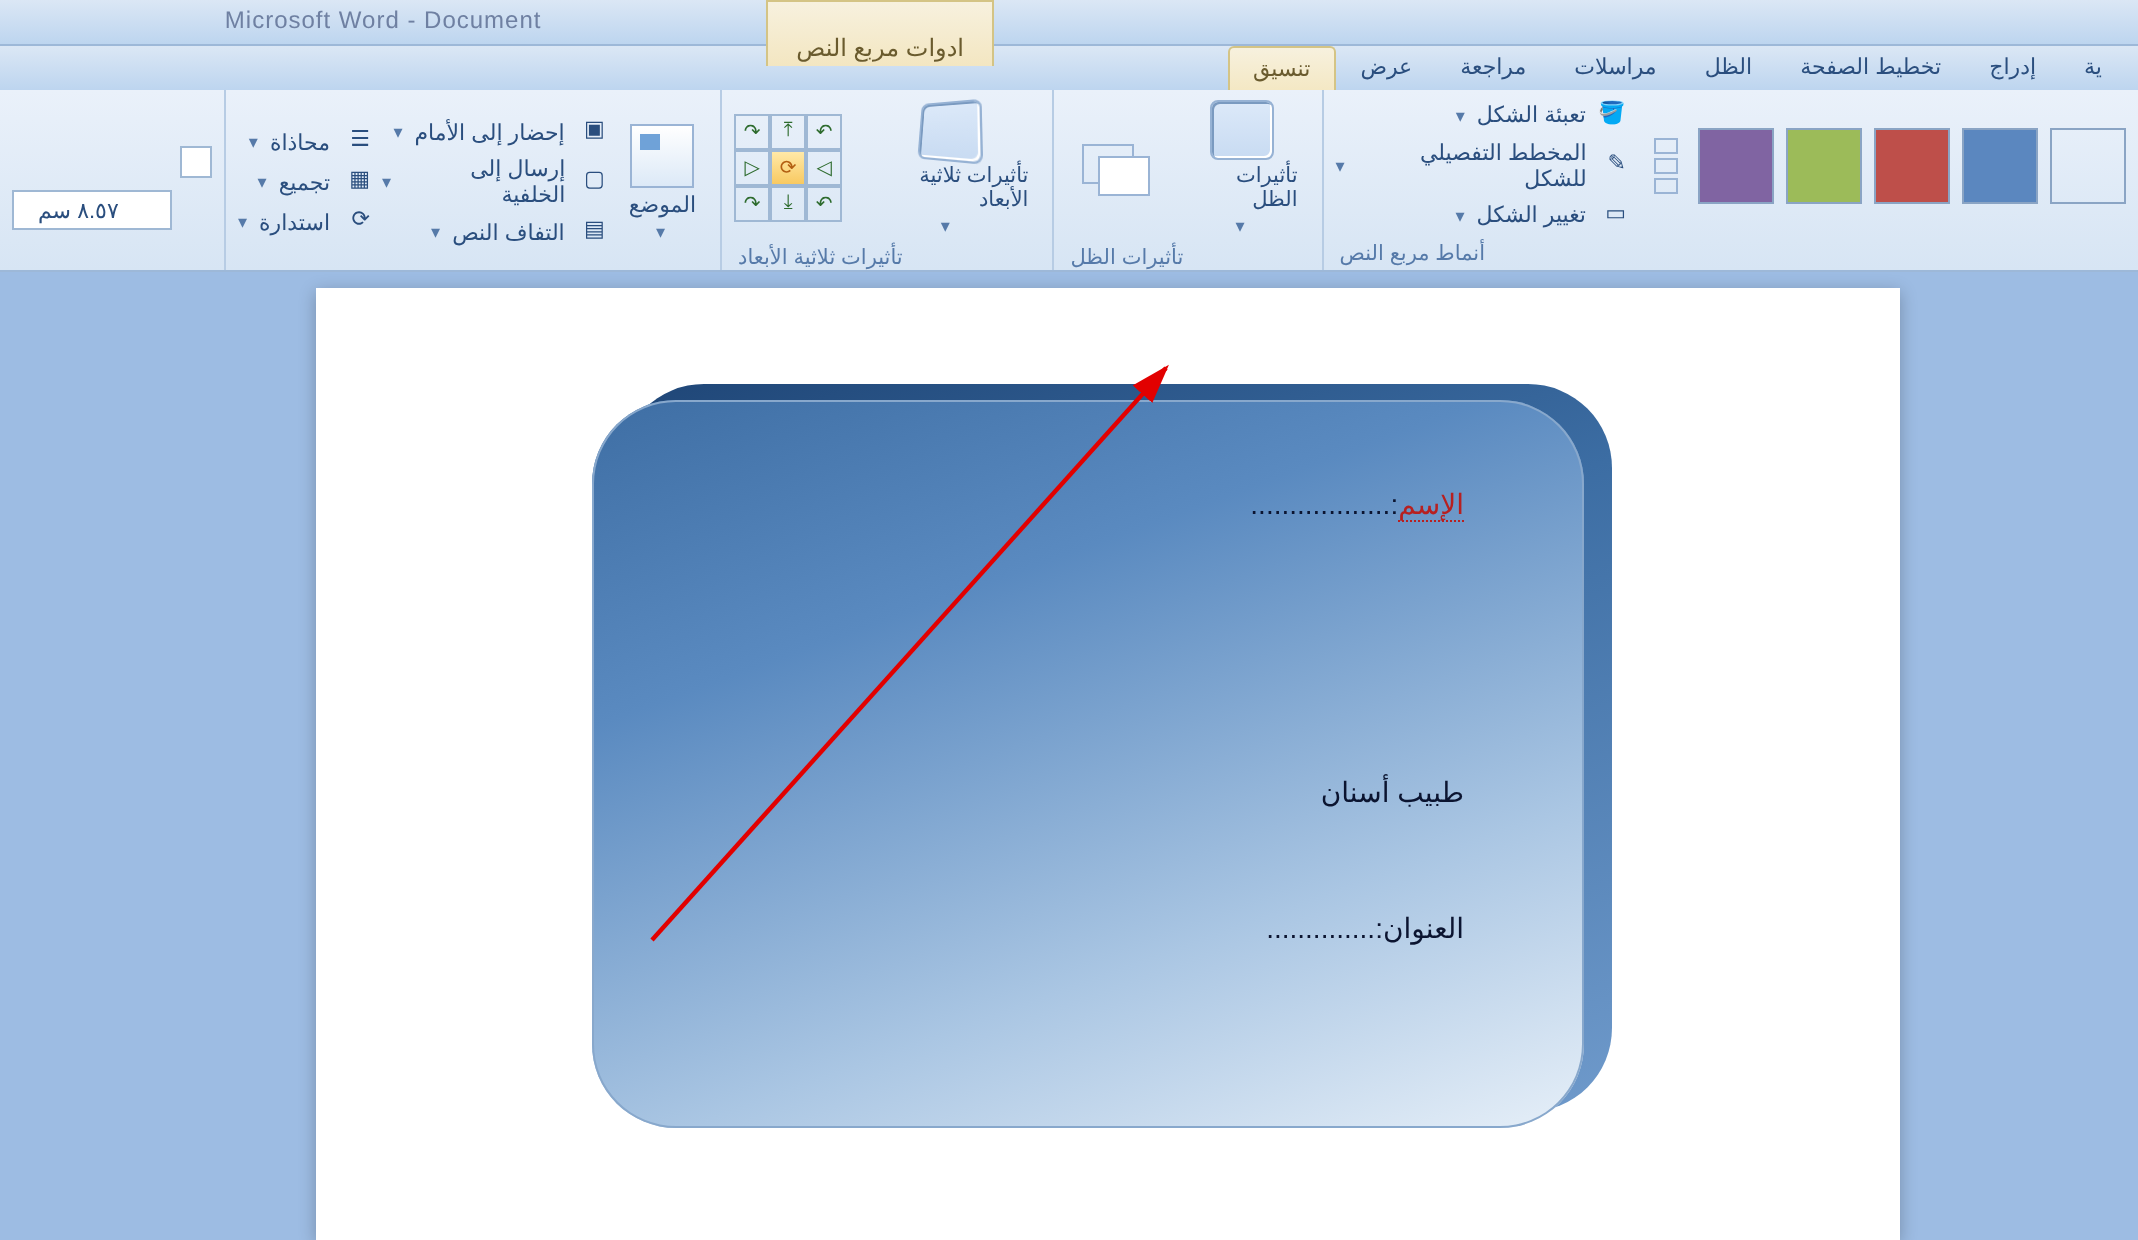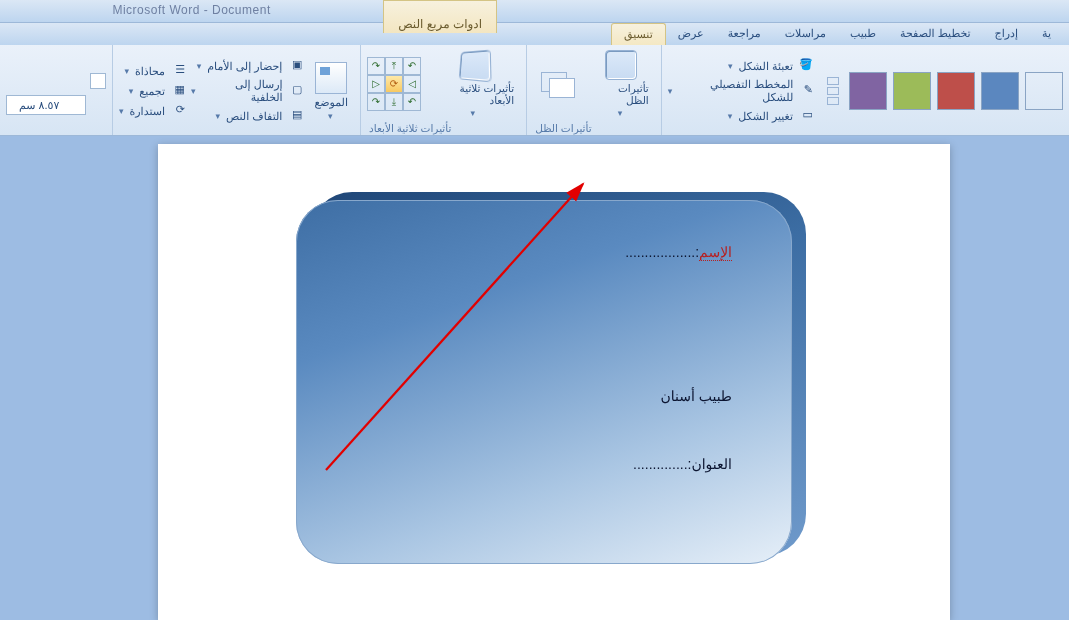--- a/index.html
+++ b/index.html
@@ -48,21 +48,21 @@
 <div class="title-bar">
   <div style="width:572px"></div>
   <div class="tab-area">ادوات مربع النص</div>
   <div class="app-title">Microsoft Word - Document</div>
 </div>
 
 <div class="menu-tabs">
   <span>ية</span>
   <span>إدراج</span>
   <span>تخطيط الصفحة</span>
-  <span>طبيب</span>
+  <span>الظل</span>
   <span>مراسلات</span>
   <span>مراجعة</span>
   <span>عرض</span>
   <span class="active">تنسيق</span>
 </div>
 
 <div class="ribbon">
 
   <div class="group" style="min-width:394px">
     <div class="group-body">
@@ -89,20 +89,21 @@
             <span>المخطط التفصيلي للشكل</span>
             <span class="dd">▾</span>
           </div>
         <div class="smallrow">
             <span class="ico">▭</span>
             <span>تغيير الشكل</span>
             <span class="dd">▾</span>
           </div>
       </div>
     </div>
+    <div class="group-title">أنماط مربع النص</div>
   </div>
 
   <div class="group">
     <div class="group-body">
       <div class="big-btn">
         <div class="ico">
             <div class="blue-rect"></div>
           </div>
         <span style="font-size:10.5px;line-height:1.1">تأثيرات الظل</span>
           <span class="dd">▾</span>

